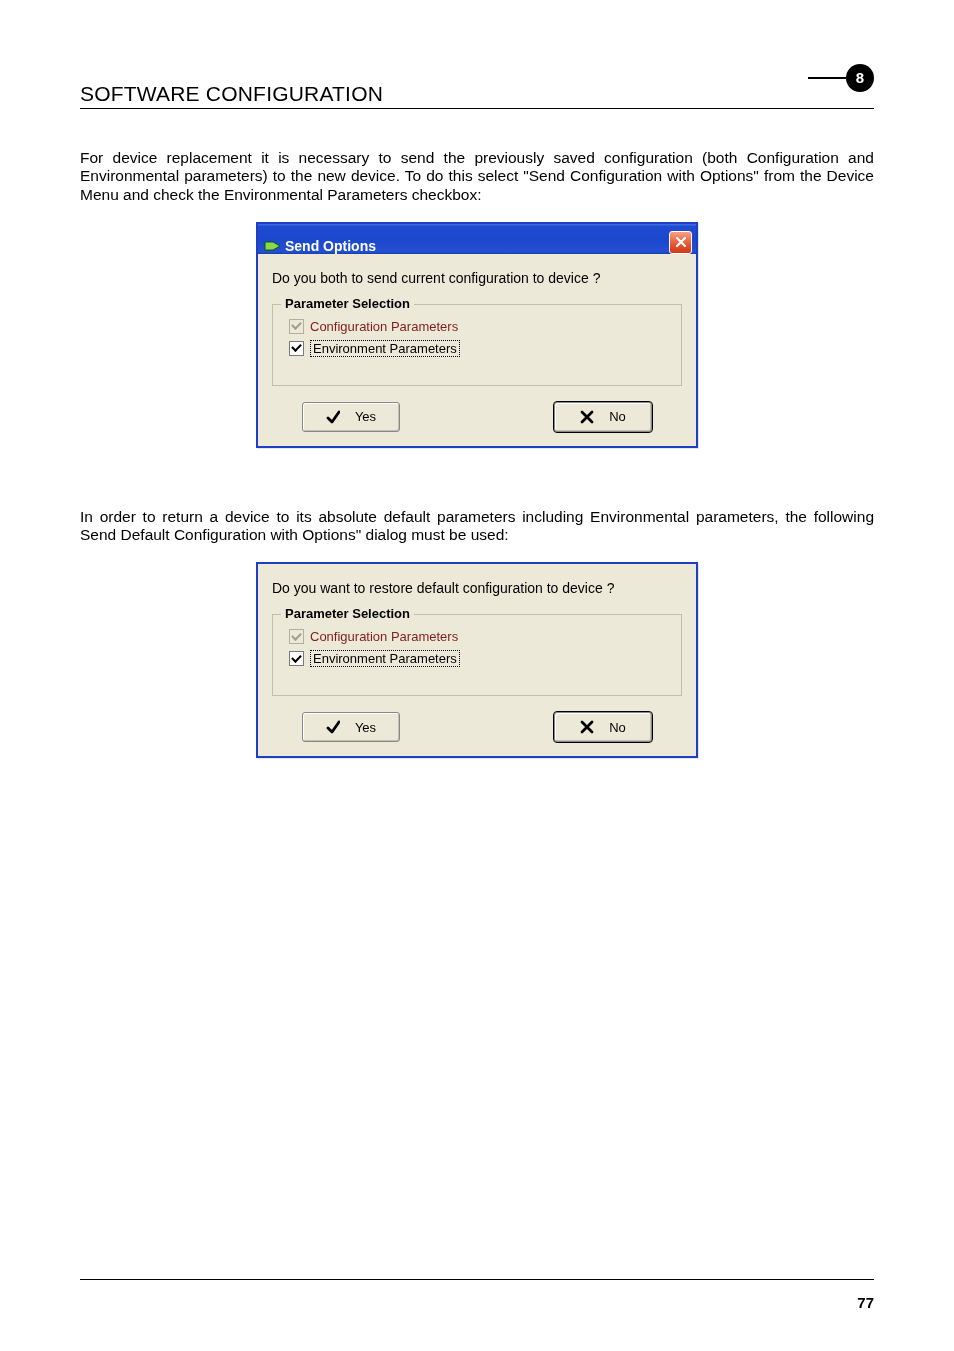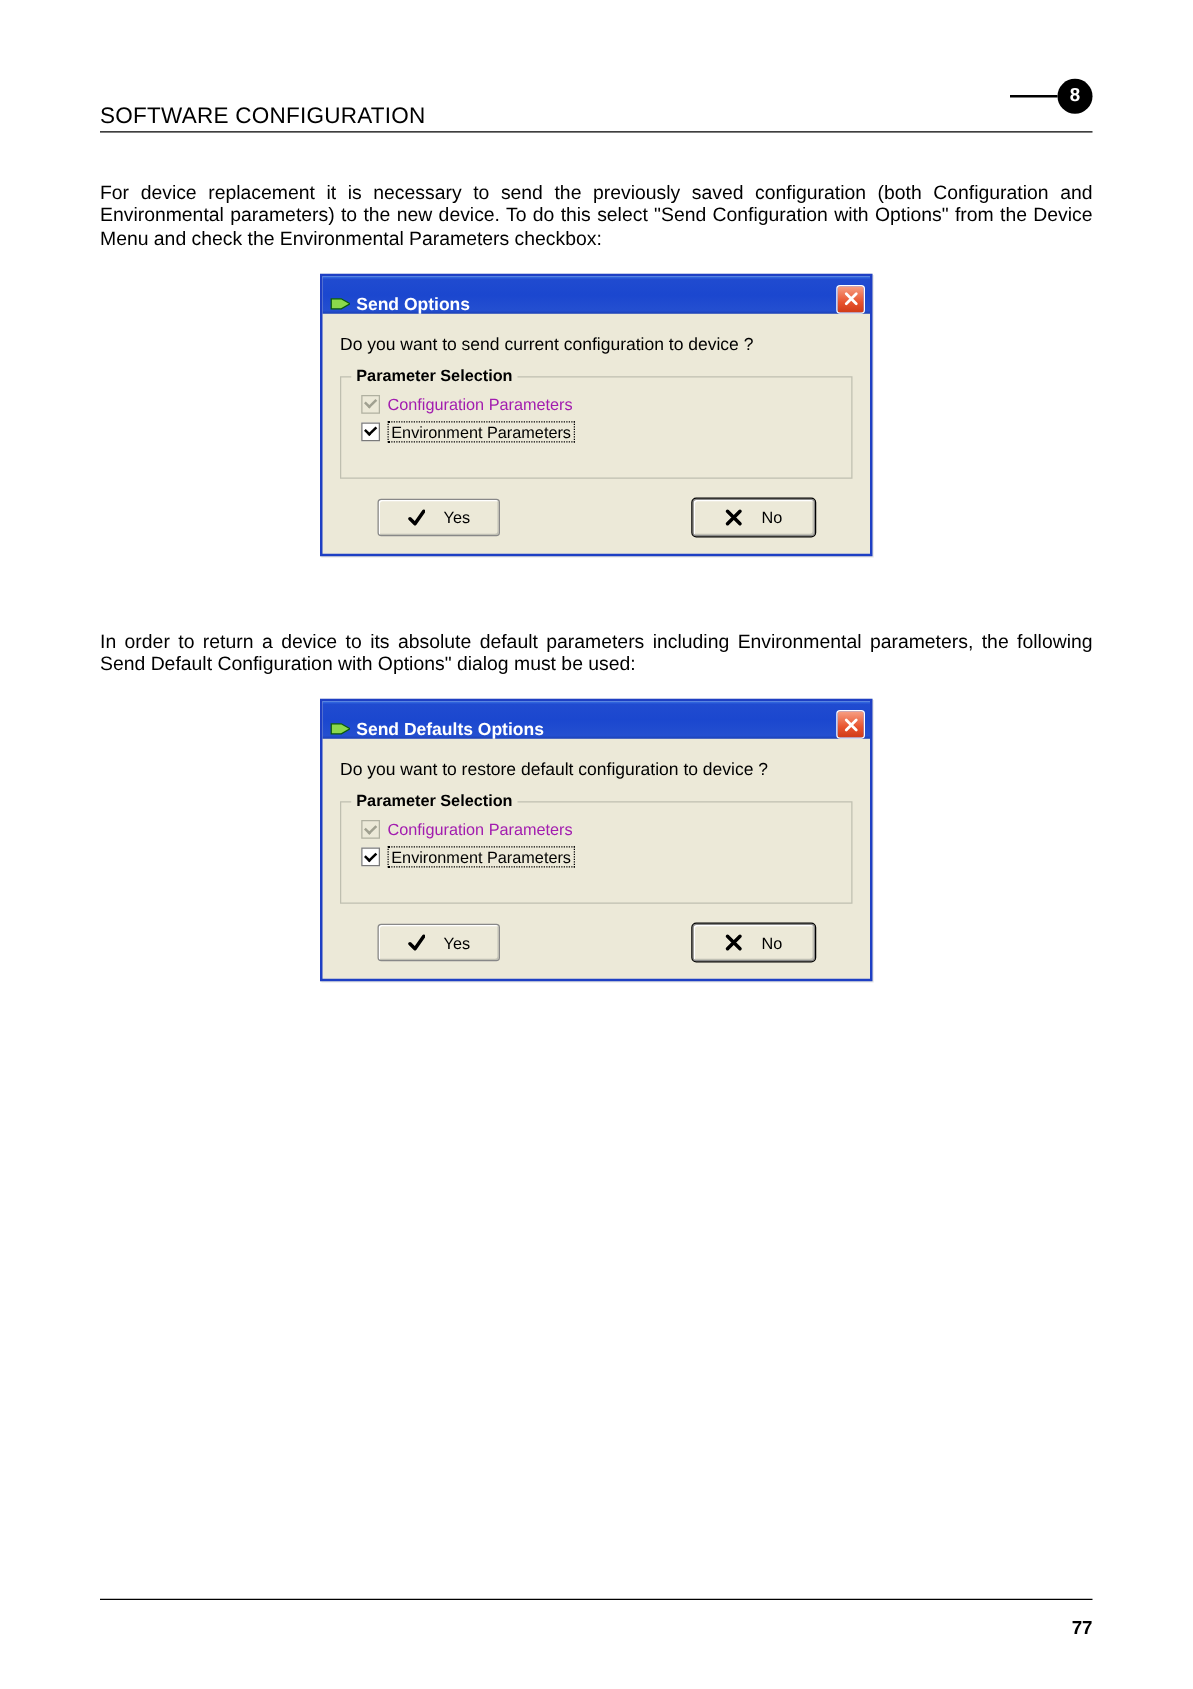--- a/index.html
+++ b/index.html
@@ -16,21 +16,21 @@
   }
   .header {
     display: flex;
     align-items: center;
     justify-content: space-between;
     border-bottom: 1px solid #000;
     padding-bottom: 2px;
     margin-bottom: 40px;
   }
   .header-title {
-    font-size: 18px;
+    font-size: 21px;
     letter-spacing: 0.2px;
     margin-top: 32px;
   }
   .chapter-badge-wrap {
     position: relative;
     width: 60px;
     height: 28px;
   }
   .badge-line {
     position: absolute;
@@ -149,21 +149,21 @@
     border-color: #b0b0a0;
   }
   .chk-box.disabled .check-mark { border-color: #a0a090; }
   .check-mark {
     width: 7px;
     height: 4px;
     border-left: 2px solid #000;
     border-bottom: 2px solid #000;
     transform: rotate(-45deg) translate(1px,-1px);
   }
-  .chk-label-disabled { color: #a21caf; text-align: center; }
+  .chk-label-disabled { color: #7f1d1d; text-align: center; }
   .chk-label-focus {
     border: 1px dotted #000;
     padding: 0 2px;
     text-align: right;
   }
   .button-row {
     display: flex;
     justify-content: space-between;
     padding: 0 30px;
   }
@@ -221,21 +221,21 @@
           </svg>
           <span class="titlebar-title">Send Options</span>
         </div>
         <div class="close-btn">
           <svg width="12" height="12" viewBox="0 0 12 12">
             <path d="M2 2 L10 10 M10 2 L2 10" stroke="#fff" stroke-width="2.2" stroke-linecap="round"></path>
           </svg>
         </div>
       </div>
       <div class="dialog-body">
-        <div class="dialog-question">Do you want to send current configuration to device ?</div>
+        <div class="dialog-question">Do you both to send current configuration to device ?</div>
         <div class="groupbox">
           <div class="groupbox-legend">Parameter Selection</div>
           <div class="chk-row">
             <div class="chk-box disabled">
               <div class="check-mark"></div>
             </div>
             <span class="chk-label-disabled">Configuration Parameters</span>
           </div>
           <div class="chk-row">
             <div class="chk-box">
@@ -259,33 +259,20 @@
           </div>
         </div>
       </div>
     </div>
   </div>
 
   <div class="body-text">In order to return a device to its absolute default parameters including Environmental parameters, the following Send Default Configuration with Options" dialog must be used:</div>
 
   <div class="dialog-wrap">
     <div class="dialog">
-      <div class="titlebar">
-        <div class="titlebar-left">
-          <svg class="app-icon-svg" width="16" height="16" viewBox="0 0 16 16">
-            <polygon points="1,4 9,4 16,8 9,12 1,12" fill="#8bd94b" stroke="#0b5a0b" stroke-width="1"></polygon>
-          </svg>
-          <span class="titlebar-title">Send Defaults Options</span>
-        </div>
-        <div class="close-btn">
-          <svg width="12" height="12" viewBox="0 0 12 12">
-            <path d="M2 2 L10 10 M10 2 L2 10" stroke="#fff" stroke-width="2.2" stroke-linecap="round"></path>
-          </svg>
-        </div>
-      </div>
       <div class="dialog-body">
         <div class="dialog-question">Do you want to restore default configuration to device ?</div>
         <div class="groupbox">
           <div class="groupbox-legend">Parameter Selection</div>
           <div class="chk-row">
             <div class="chk-box disabled">
               <div class="check-mark"></div>
             </div>
             <span class="chk-label-disabled">Configuration Parameters</span>
           </div>

